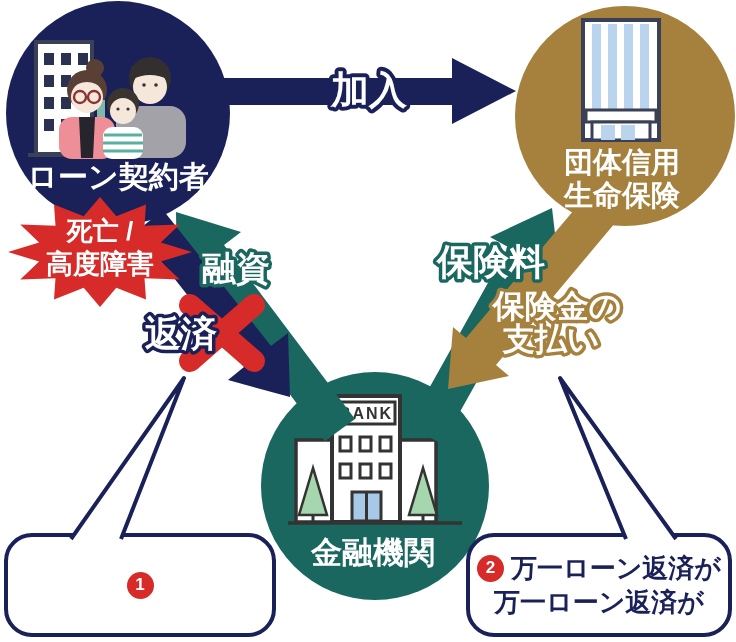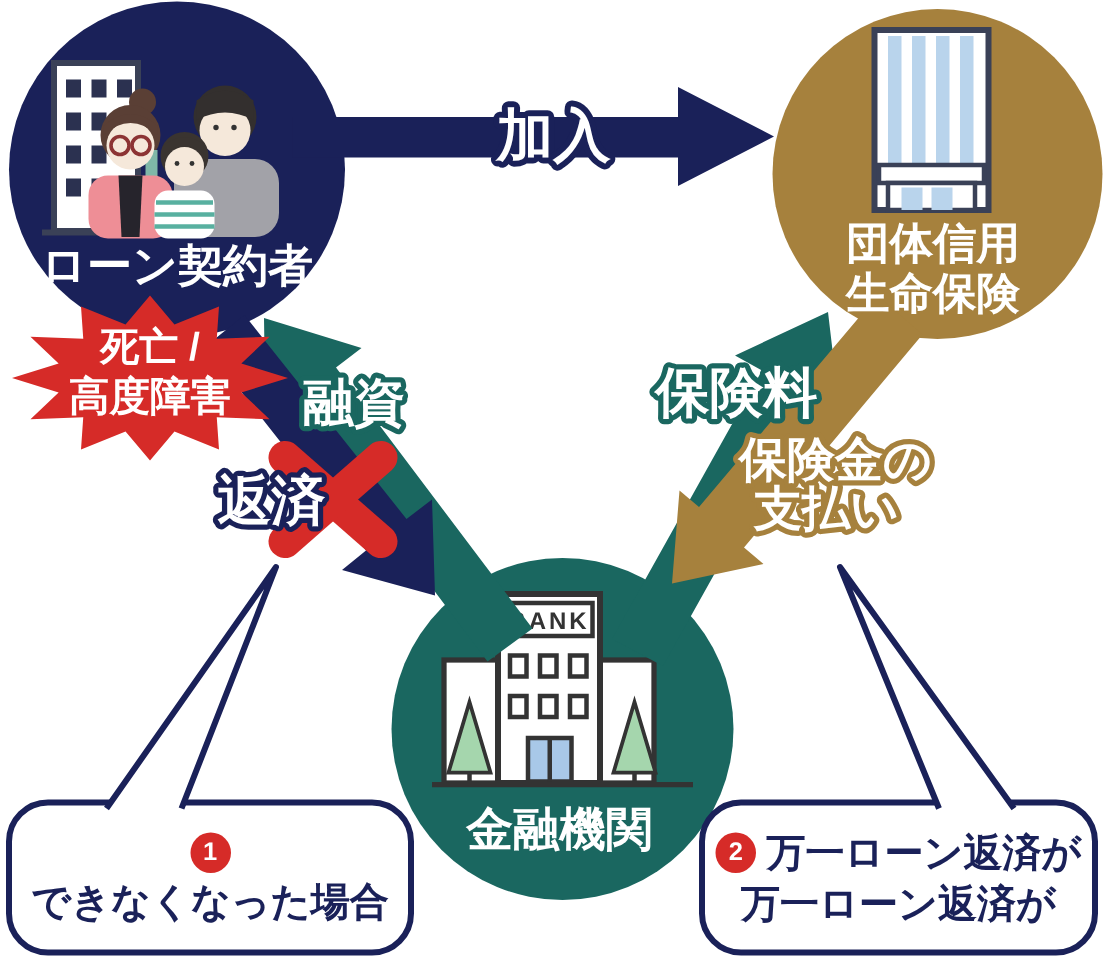--- a/index.html
+++ b/index.html
@@ -176,23 +176,20 @@
   <text x="118" y="187" font-size="30" text-anchor="middle" fill="#ffffff">ローン契約者</text>
   <text x="622" y="172" font-size="29" text-anchor="middle" fill="#ffffff">団体信用</text>
   <text x="622" y="205" font-size="29" text-anchor="middle" fill="#ffffff">生命保険</text>
   <text x="373" y="563" font-size="31" text-anchor="middle" fill="#ffffff">金融機関</text>
 </svg>
 
 <div class="callout" id="callout-left">
   <div class="line">
     <span class="badge">1</span>
   </div>
-  <div class="line">
-    <span>できなくなった場合</span>
-  </div>
 </div>
 
 <div class="callout" id="callout-right">
   <div class="line">
     <span class="badge">2</span>
     <span>万一ローン返済が</span>
   </div>
   <div class="line">
     <span>万一ローン返済が</span>
   </div>

